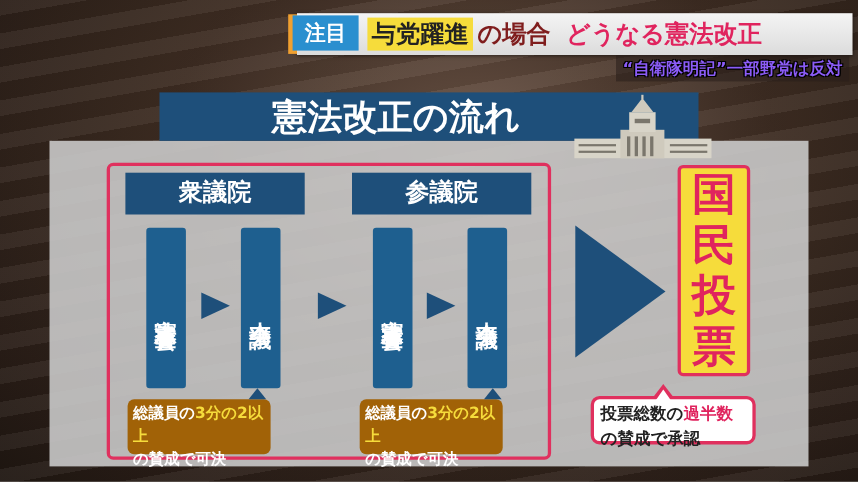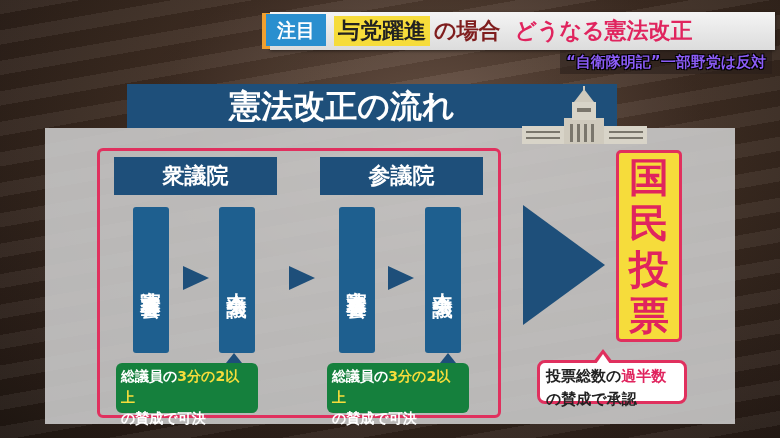--- a/index.html
+++ b/index.html
@@ -14,31 +14,31 @@
   .header-accent{position:absolute;left:262px;top:13px;width:8px;height:36px;background:#f0a030;}
   .tag{position:absolute;left:266px;top:14px;width:60px;height:32px;background:#2a8fcf;color:#fff;
     font-weight:bold;font-size:19px;line-height:32px;text-align:center;}
   .headline{position:absolute;left:334px;top:14px;height:32px;display:flex;align-items:flex-end;font-weight:bold;font-size:22px;}
   .hl-yellow{background:#f6dc3b;color:#222;padding:0 4px;}
   .hl-dark{color:#7f1d1d;margin-left:4px;}
   .hl-pink{color:#e0245e;margin-left:14px;}
   .subhead{position:absolute;right:8px;top:50px;height:24px;padding:0 6px;background:rgba(40,30,25,.55);
     color:#8b5cf6;font-weight:bold;font-size:15px;line-height:24px;text-shadow:1px 1px 0 #000,-1px -1px 0 #000,1px -1px 0 #000,-1px 1px 0 #000;}
   
-  .title-bar{position:absolute;left:127px;top:84px;width:490px;height:44px;background:#1e4f7a;}
+  .title-bar{position:absolute;left:145px;top:84px;width:490px;height:44px;background:#1e4f7a;}
   .title-text{position:absolute;left:0;right:60px;top:0;line-height:44px;text-align:center;color:#fff;font-weight:bold;font-size:32px;}
   .diet-icon{position:absolute;left:522px;top:86px;width:125px;height:58px;}
   
   .panel{position:absolute;left:45px;top:128px;width:690px;height:296px;background:rgba(205,205,205,0.88);}
   .process-frame{position:absolute;left:97px;top:148px;width:404px;height:270px;border:3px solid #e0305e;border-radius:6px;box-sizing:border-box;}
   .house-label{position:absolute;top:157px;width:163px;height:38px;background:#1e4f7a;color:#fff;font-weight:bold;font-size:22px;line-height:38px;text-align:center;}
   .vbox{position:absolute;top:207px;width:36px;height:146px;background:#1e5f8f;border-radius:3px;color:#fff;font-weight:bold;font-size:20px;
     display:flex;flex-direction:column;align-items:center;justify-content:center;line-height:24px;}
   .arrow-sm{position:absolute;width:0;height:0;border-top:12px solid transparent;border-bottom:12px solid transparent;border-left:26px solid #1e4f7a;}
-  .callout{position:absolute;top:363px;width:142px;height:50px;background:#15803d;border-radius:6px;color:#fff;font-weight:bold;font-size:14px;line-height:21px;padding:3px 5px;box-sizing:border-box;}
+  .callout{position:absolute;top:363px;width:130px;height:50px;background:#a16207;border-radius:6px;color:#fff;font-weight:bold;font-size:14px;line-height:21px;padding:3px 5px;box-sizing:border-box;}
   .callout:before{content:"";position:absolute;top:-10px;width:0;height:0;border-left:8px solid transparent;border-right:8px solid transparent;border-bottom:10px solid #1e4f7a;}
   .callout.c1:before{left:110px;} .callout.c2:before{left:113px;}
   .hl{color:#f6dc3b;}
   .arrow-big{position:absolute;left:523px;top:205px;width:0;height:0;border-top:60px solid transparent;border-bottom:60px solid transparent;border-left:82px solid #1e4f7a;}
   .referendum{position:absolute;left:616px;top:150px;width:66px;height:192px;background:#f6dc3b;border:3px solid #e0305e;border-radius:5px;box-sizing:border-box;
     color:#e0245e;font-weight:bold;font-size:40px;line-height:46px;display:flex;flex-direction:column;align-items:center;justify-content:center;}
   .ref-callout{position:absolute;left:537px;top:360px;width:150px;height:44px;background:#fff;border:3px solid #e0305e;border-radius:8px;box-sizing:border-box;
     color:#222;font-weight:bold;font-size:15px;line-height:23px;padding:2px 6px;}
   .ref-callout:before{content:"";position:absolute;left:53px;top:-14px;border-left:10px solid transparent;border-right:10px solid transparent;border-bottom:13px solid #e0305e;}
   .ref-callout:after{content:"";position:absolute;left:56px;top:-9px;border-left:7px solid transparent;border-right:7px solid transparent;border-bottom:10px solid #fff;}

